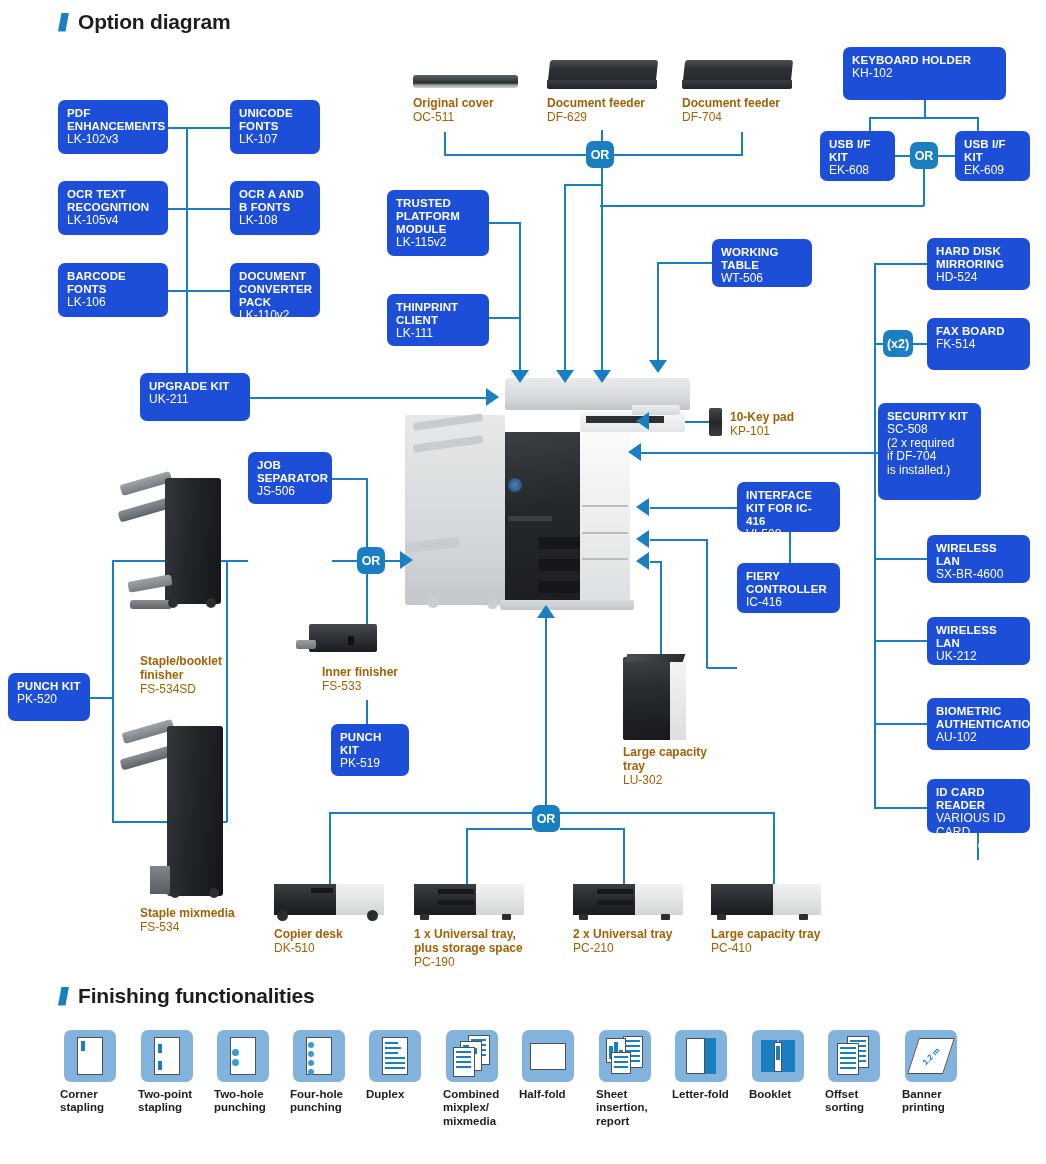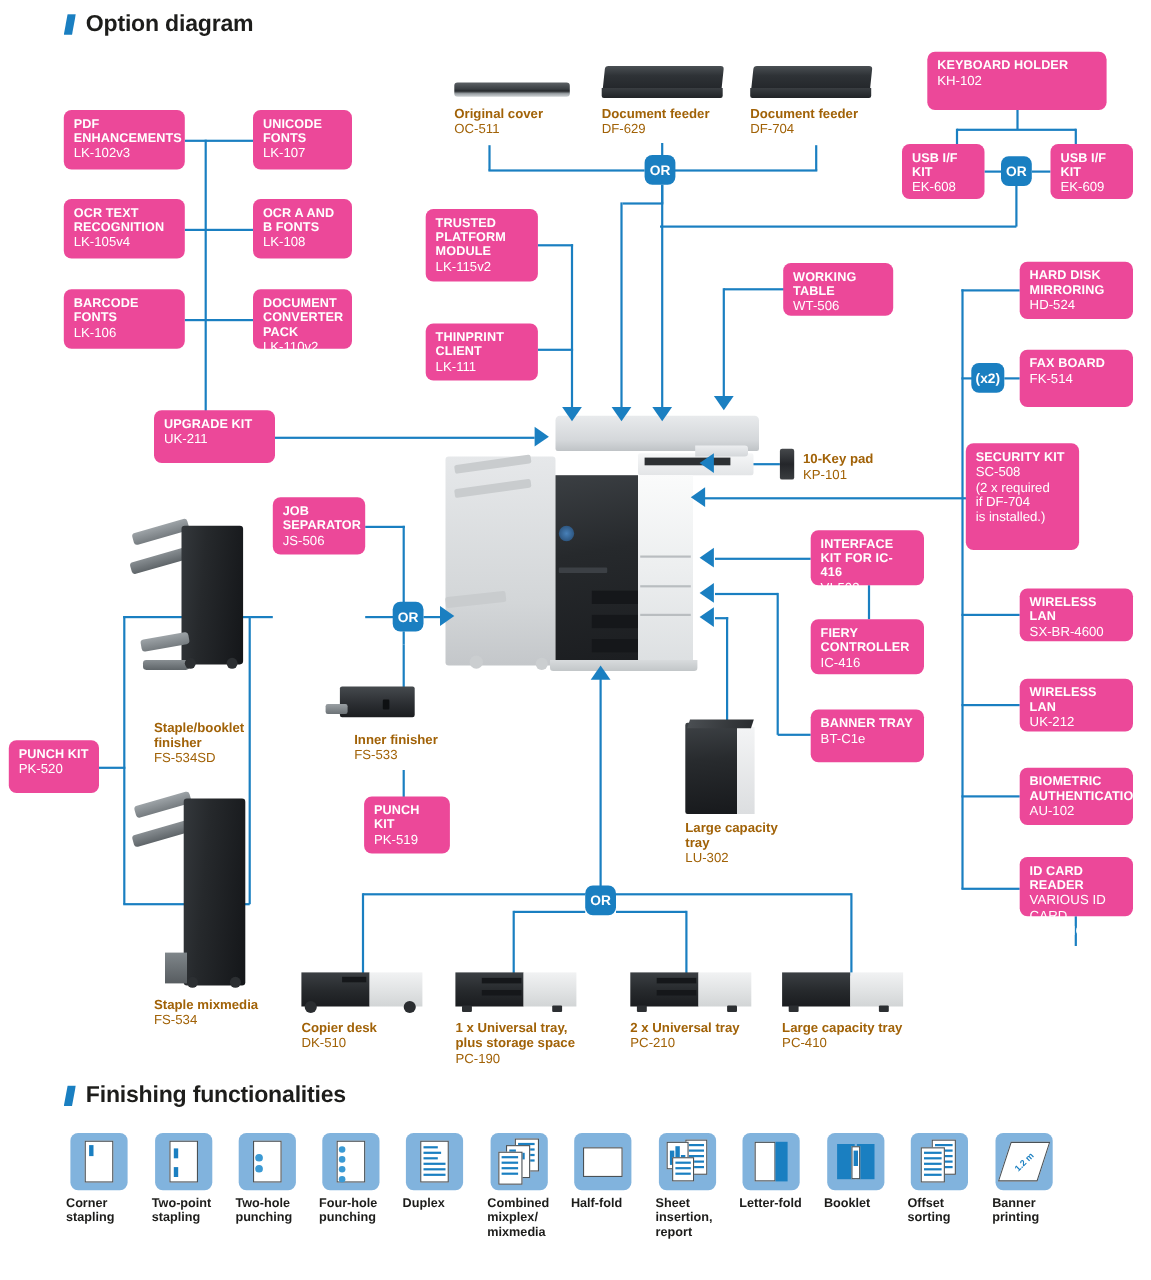--- a/index.html
+++ b/index.html
@@ -6,21 +6,21 @@
   body{width:1046px;height:1164px;position:relative;font-family:"Liberation Sans",sans-serif;-webkit-font-smoothing:antialiased;}
   #stage{position:relative;width:1046px;height:1164px;overflow:hidden;}
 
   
   .sec-head{position:absolute;display:flex;align-items:center;gap:9px;}
   .sec-head .mark{width:11px;height:19px;background:#1a7fc1;
       clip-path:polygon(32% 0%,100% 0%,68% 100%,0% 100%);}
   .sec-head .txt{font-size:21px;font-weight:bold;color:#1d1d1b;letter-spacing:-0.2px;}
 
   
-  .obox{position:absolute;background:#ec4899;border-radius:7px;box-sizing:border-box;
+  .obox{position:absolute;background:#1d4ed8;border-radius:7px;box-sizing:border-box;
         padding:7px 9px 8px 9px;color:#ffffff;line-height:1.14;z-index:6;}
   .obox .t{font-size:11.5px;font-weight:bold;text-transform:uppercase;letter-spacing:0.1px;}
   .obox .c{font-size:12px;font-weight:normal;}
   .obox.mixed .t{text-transform:none;}
 
   
   .badge{position:absolute;background:#1a7fc1;border-radius:7px;color:#fff;
      font-size:12.5px;font-weight:bold;display:flex;align-items:center;justify-content:center;z-index:9;}
 
   
@@ -301,24 +301,20 @@
   </div>
   <div class="ln lnh" style="left:650px;top:507px;width:87px;"></div>
   <div class="arrow arr-l" style="left:636px;top:498px;"></div>
 
   <div class="obox" style="left:737px;top:563px;width:103px;height:50px;">
     <div class="t">FIERY CONTROLLER</div>
     <div class="c">IC-416</div>
   </div>
   <div class="ln lnv" style="left:789px;top:532px;height:31px;"></div>
 
-  <div class="obox" style="left:737px;top:645px;width:103px;height:48px;">
-    <div class="t">BANNER TRAY</div>
-    <div class="c">BT-C1e</div>
-  </div>
   <div class="ln lnh" style="left:707px;top:667px;width:30px;"></div>
   <div class="ln lnv" style="left:706px;top:539px;height:129px;"></div>
   <div class="ln lnh" style="left:650px;top:539px;width:57px;"></div>
   <div class="arrow arr-l" style="left:636px;top:530px;"></div>
 
   <div class="ln lnh" style="left:650px;top:561px;width:12px;"></div>
   <div class="ln lnv" style="left:660px;top:561px;height:98px;"></div>
   <div class="arrow arr-l" style="left:636px;top:552px;"></div>
 
   <div class="dev lct-dark" style="left:623px;top:657px;width:52px;height:83px;"></div>

